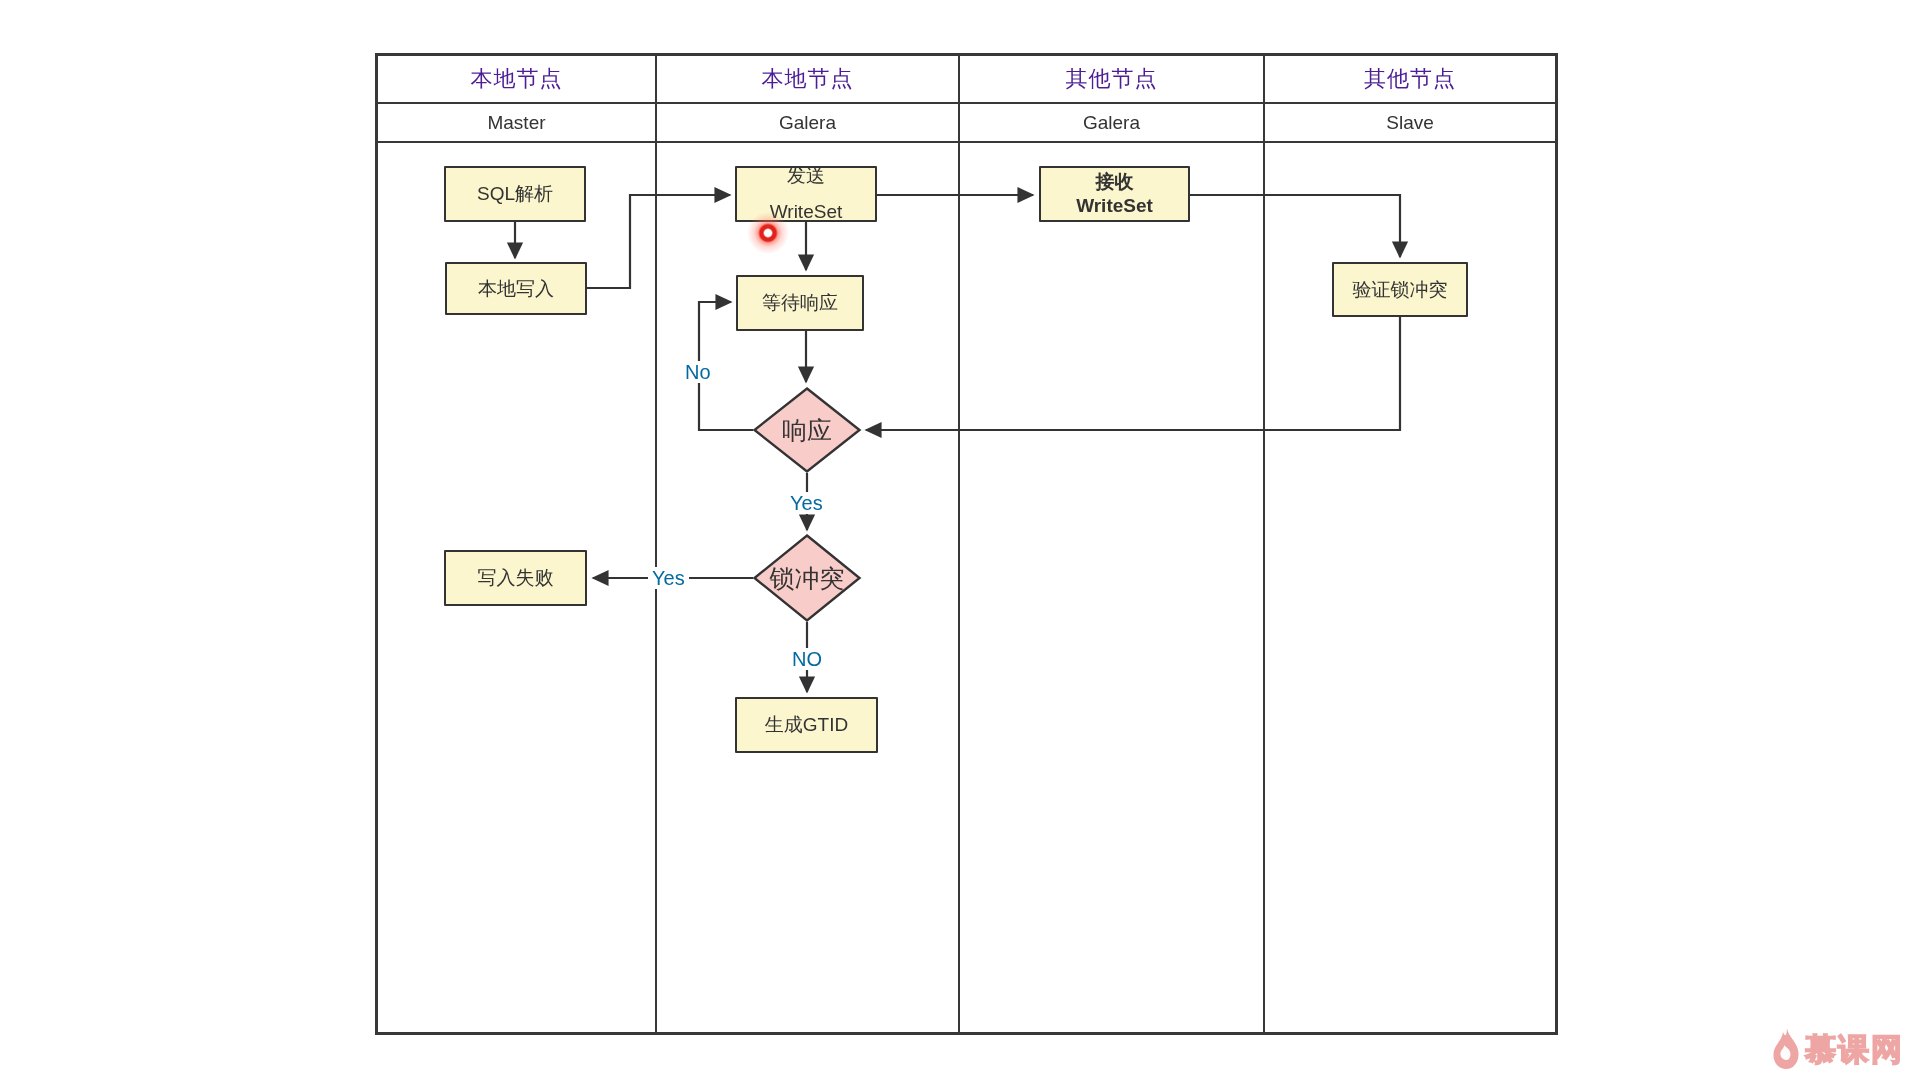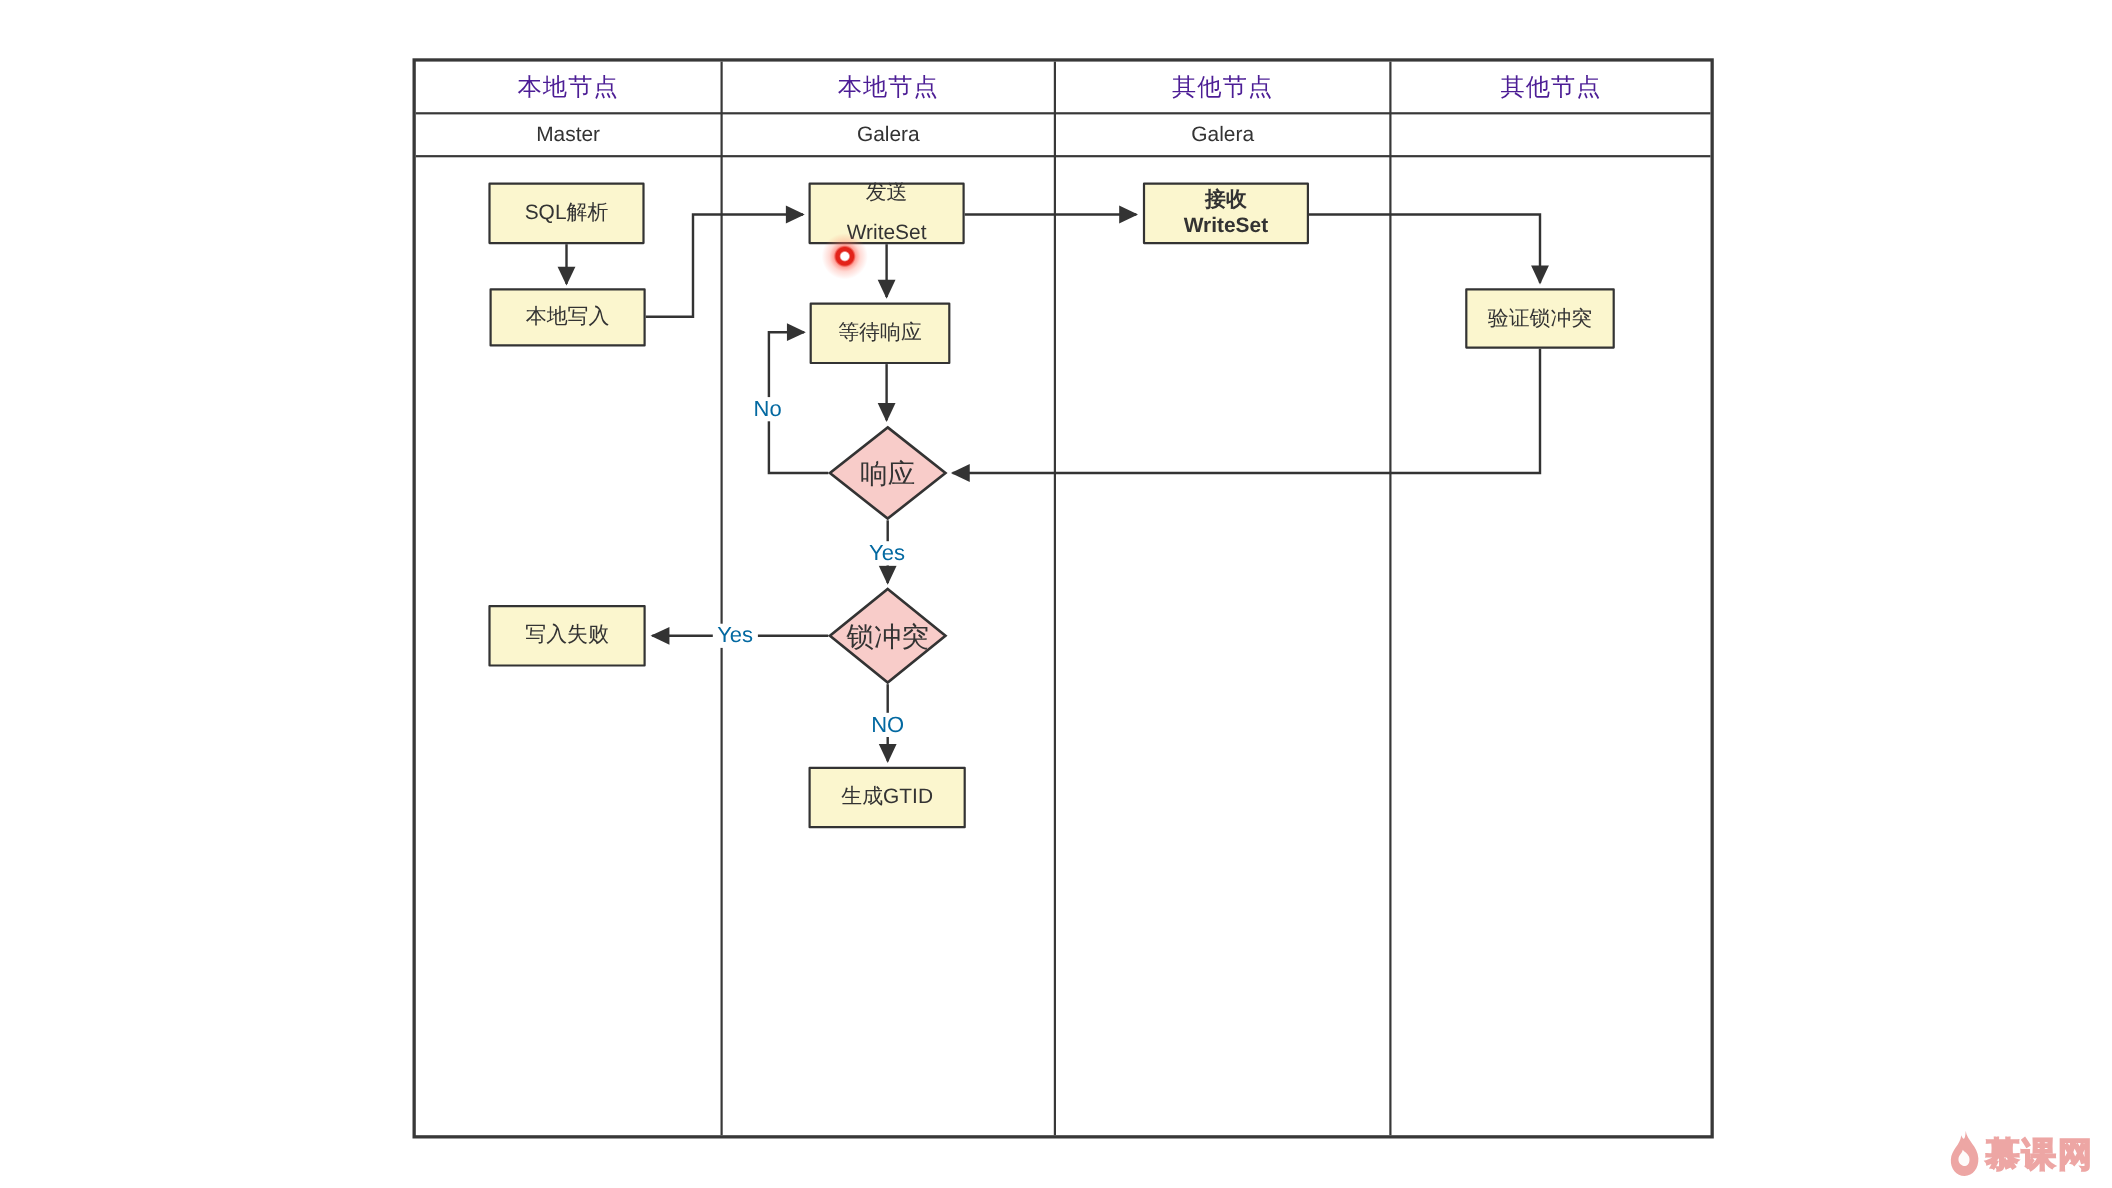--- a/index.html
+++ b/index.html
@@ -73,20 +73,23 @@
     </div>
 
     <div class="lane-cell" style="left:0;top:48px;width:277px;height:37px;">
       <span class="lane-role">Master</span>
     </div>
     <div class="lane-cell" style="left:279px;top:48px;width:301px;height:37px;">
       <span class="lane-role">Galera</span>
     </div>
     <div class="lane-cell" style="left:582px;top:48px;width:303px;height:37px;">
       <span class="lane-role">Galera</span>
+    </div>
+    <div class="lane-cell" style="left:887px;top:48px;width:290px;height:37px;">
+      <span class="lane-role">Slave</span>
     </div>
   </div>
 
   <svg id="edges" viewBox="0 0 1920 1080">
     <defs>
       <marker id="arrow" viewBox="0 0 12 12" refX="10.5" refY="6" markerWidth="8.5" markerHeight="8.5" orient="auto-start-reverse">
         <path d="M0.5 0.8 L11.5 6 L0.5 11.2 z" fill="#333"></path>
       </marker>
     </defs>
     <polyline points="515,222 515,258" marker-end="url(#arrow)"></polyline>

